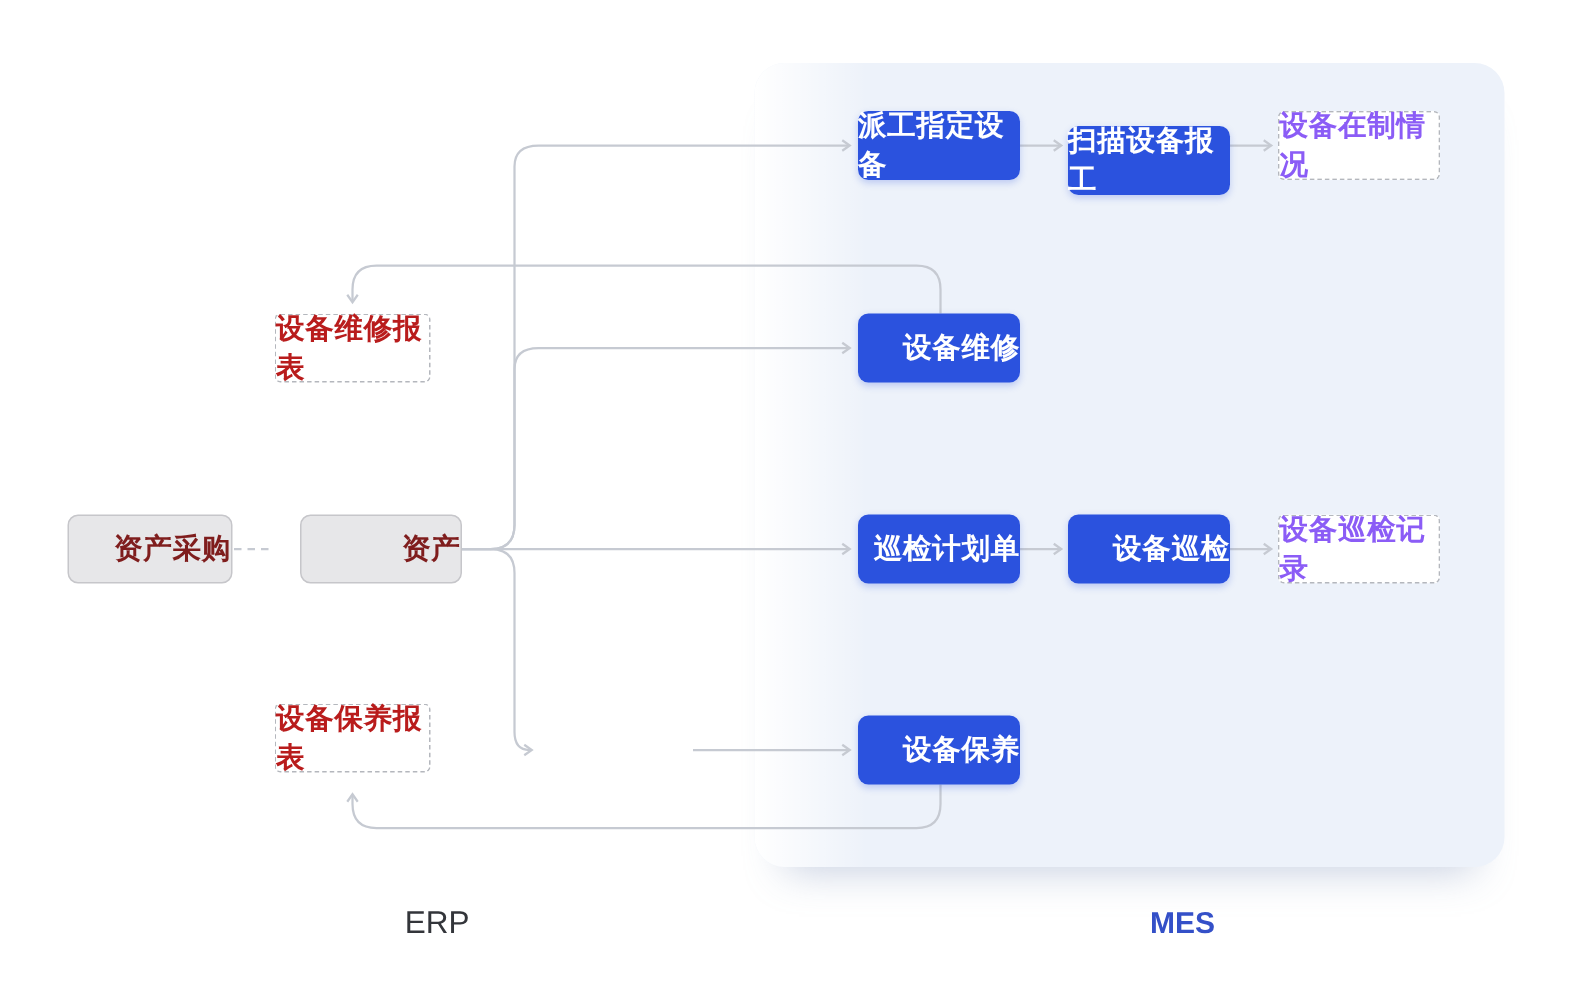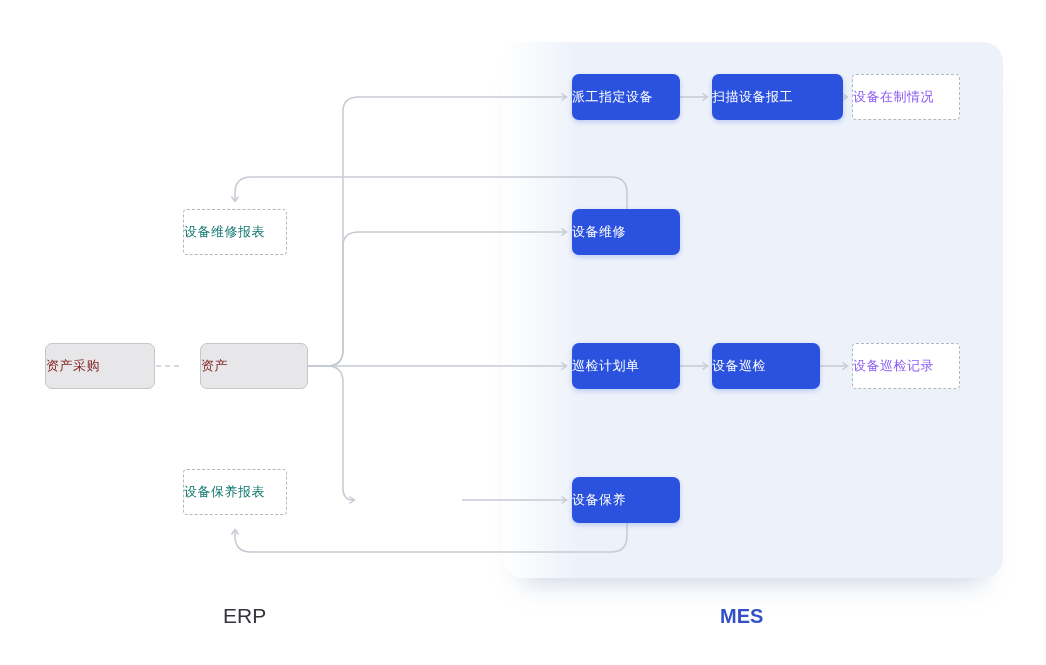--- a/index.html
+++ b/index.html
@@ -14,31 +14,31 @@
   .mes-panel .fade{
     position:absolute;inset:0;border-radius:20px;
     background:linear-gradient(90deg,#ffffff 0%,rgba(255,255,255,0) 15%);
   }
 
   svg.connectors{position:absolute;left:0;top:0;width:1046px;height:665px;}
   svg.connectors path{fill:none;stroke:#c6cad2;stroke-width:1.5;}
   svg.connectors path.dashed{stroke-dasharray:5 4;}
 
   .node{
-    position:absolute;display:flex;align-items:center;justify-content:flex-start;
-    font-size:13px;font-weight:400;letter-spacing:.5px;box-sizing:border-box;
+    position:absolute;display:flex;align-items:center;justify-content:flex-end;
+    font-size:19px;font-weight:700;letter-spacing:.5px;box-sizing:border-box;
     border-radius:7px;
   }
   .node.blue{background:#2b52de;color:#ffffff;box-shadow:0 2px 5px rgba(43,82,222,.25);}
   .node.gray{background:#e7e7e9;border:1px solid #c6c6ca;color:#7f1d1d;}
-  .node.dashed-dark{background:#ffffff;border:1px dashed #b4b7bd;border-radius:4px;color:#0f766e;}
+  .node.dashed-dark{background:#ffffff;border:1px dashed #b4b7bd;border-radius:4px;color:#b91c1c;}
   .node.dashed-blue{background:#ffffff;border:1px dashed #b4b7bd;border-radius:4px;color:#8b5cf6;}
 
   .section-label{
-    position:absolute;width:90px;text-align:left;font-size:21px;font-weight:500;
+    position:absolute;width:90px;text-align:right;font-size:21px;font-weight:500;
   }
   .section-label.erp{left:223px;top:604px;color:#33353a;}
   .section-label.mes{left:720px;top:605px;color:#3450c8;font-weight:600;font-size:20px;}
 </style>
 </head>
 <body>
 
 <div class="stage">
 
   <div class="mes-panel">
@@ -75,21 +75,21 @@
   <div class="node dashed-dark" style="left:183px;top:209px;width:104px;height:46px">
     <span>设备维修报表</span>
   </div>
   <div class="node dashed-dark" style="left:183px;top:469px;width:104px;height:46px">
     <span>设备保养报表</span>
   </div>
 
   <div class="node blue" style="left:572px;top:74px;width:108px;height:46px">
     <span>派工指定设备</span>
   </div>
-  <div class="node blue" style="left:712px;top:74px;width:131px;height:46px">
+  <div class="node blue" style="left:712px;top:84px;width:108px;height:46px">
     <span>扫描设备报工</span>
   </div>
   <div class="node dashed-blue" style="left:852px;top:74px;width:108px;height:46px">
     <span>设备在制情况</span>
   </div>
   <div class="node blue" style="left:572px;top:209px;width:108px;height:46px">
     <span>设备维修</span>
   </div>
   <div class="node blue" style="left:572px;top:343px;width:108px;height:46px">
     <span>巡检计划单</span>

